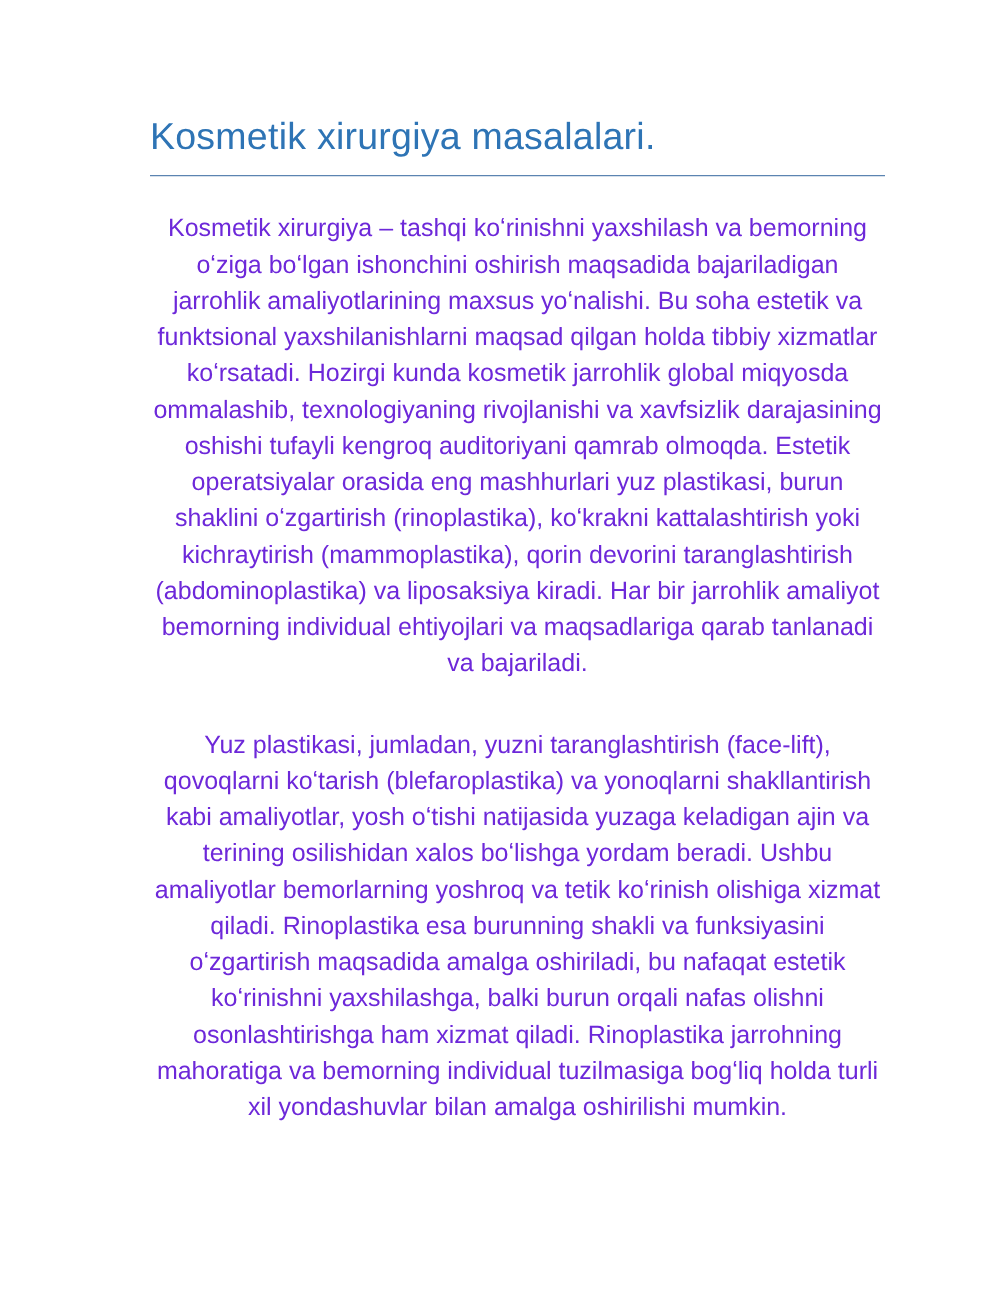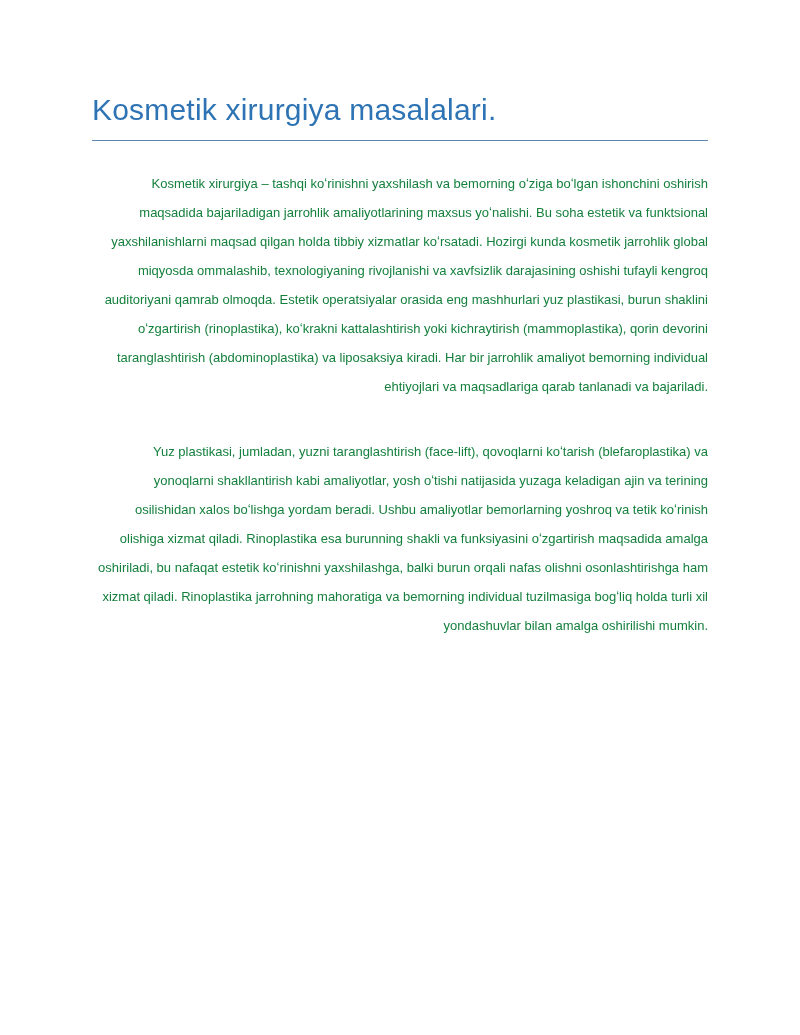--- a/index.html
+++ b/index.html
@@ -11,43 +11,43 @@
     width: 800px;
     height: 1035px;
     font-family: "Liberation Sans", sans-serif;
     color: #1a1a1a;
     overflow: hidden;
   }
   .page {
     box-sizing: border-box;
     width: 800px;
     height: 1035px;
-    padding: 92px 92px 40px 92px;
+    padding: 92px 92px 40px 120px;
     background: #ffffff;
   }
   .doc-title {
     font-size: 30px;
     font-weight: 400;
     color: #2E74B5;
     margin: 0;
     padding: 0 0 12px 0;
     letter-spacing: 0.2px;
     line-height: 1.2;
   }
   .title-rule {
     border: none;
     border-top: 1.5px solid #5B84B1;
     margin: 0 0 28px 0;
   }
   .body-text p {
-    font-size: 13px;
+    font-size: 20px;
     line-height: 29px;
     margin: 0;
-    color: #15803d;
-    text-align: right;
+    color: #6d28d9;
+    text-align: center;
   }
   .body-text p + p {
     margin-top: 36px;
   }
 </style>
 </head>
 <body>
 
 <div class="page">
   <h1 class="doc-title">Kosmetik xirurgiya masalalari.</h1>

